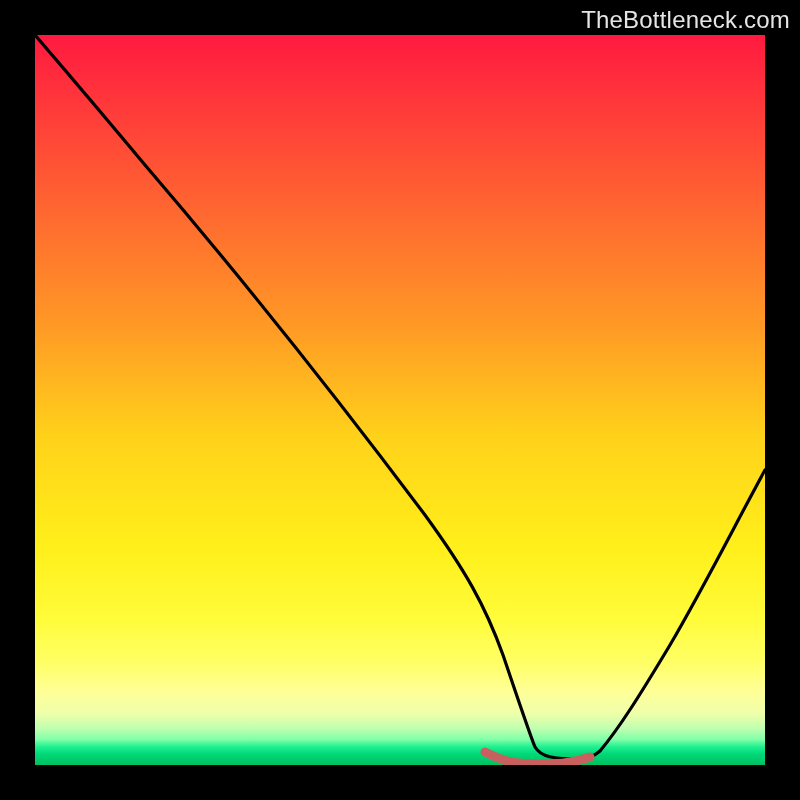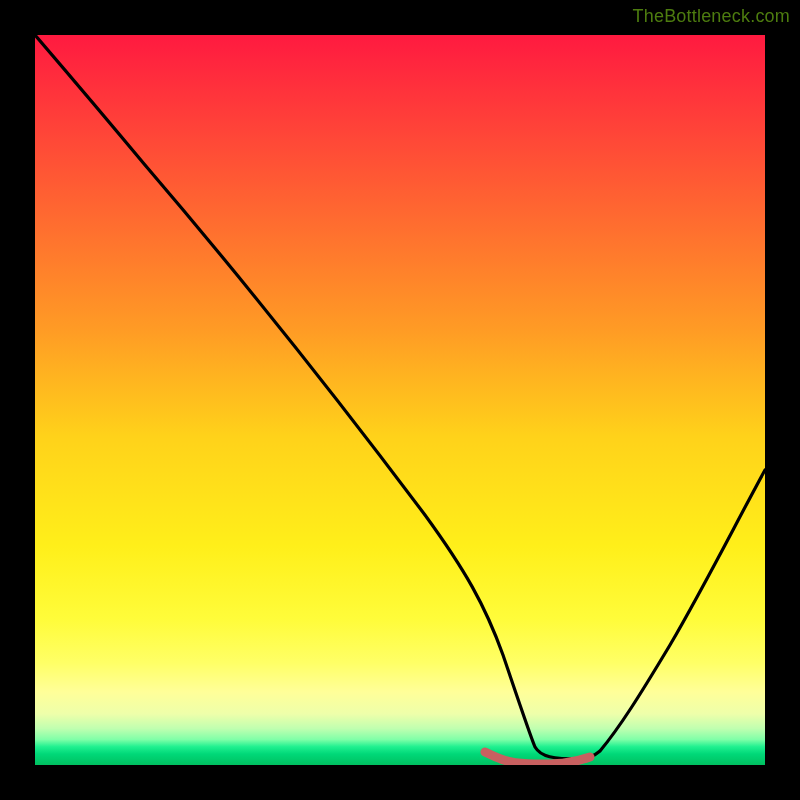--- a/index.html
+++ b/index.html
@@ -51,22 +51,22 @@
     position: absolute;
     left: 0; top: 0;
     width: 730px;
     height: 730px;
     overflow: visible;
   }
   .watermark {
     position: absolute;
     top: 6px;
     right: 10px;
-    color: #4d7c0f;
-    font-size: 18px;
+    color: #e5e5e5;
+    font-size: 24px;
     letter-spacing: 0.2px;
     font-weight: 400;
     white-space: nowrap;
     text-align: center;
   }
 </style>
 </head>
 <body>
 
 <div class="frame">

